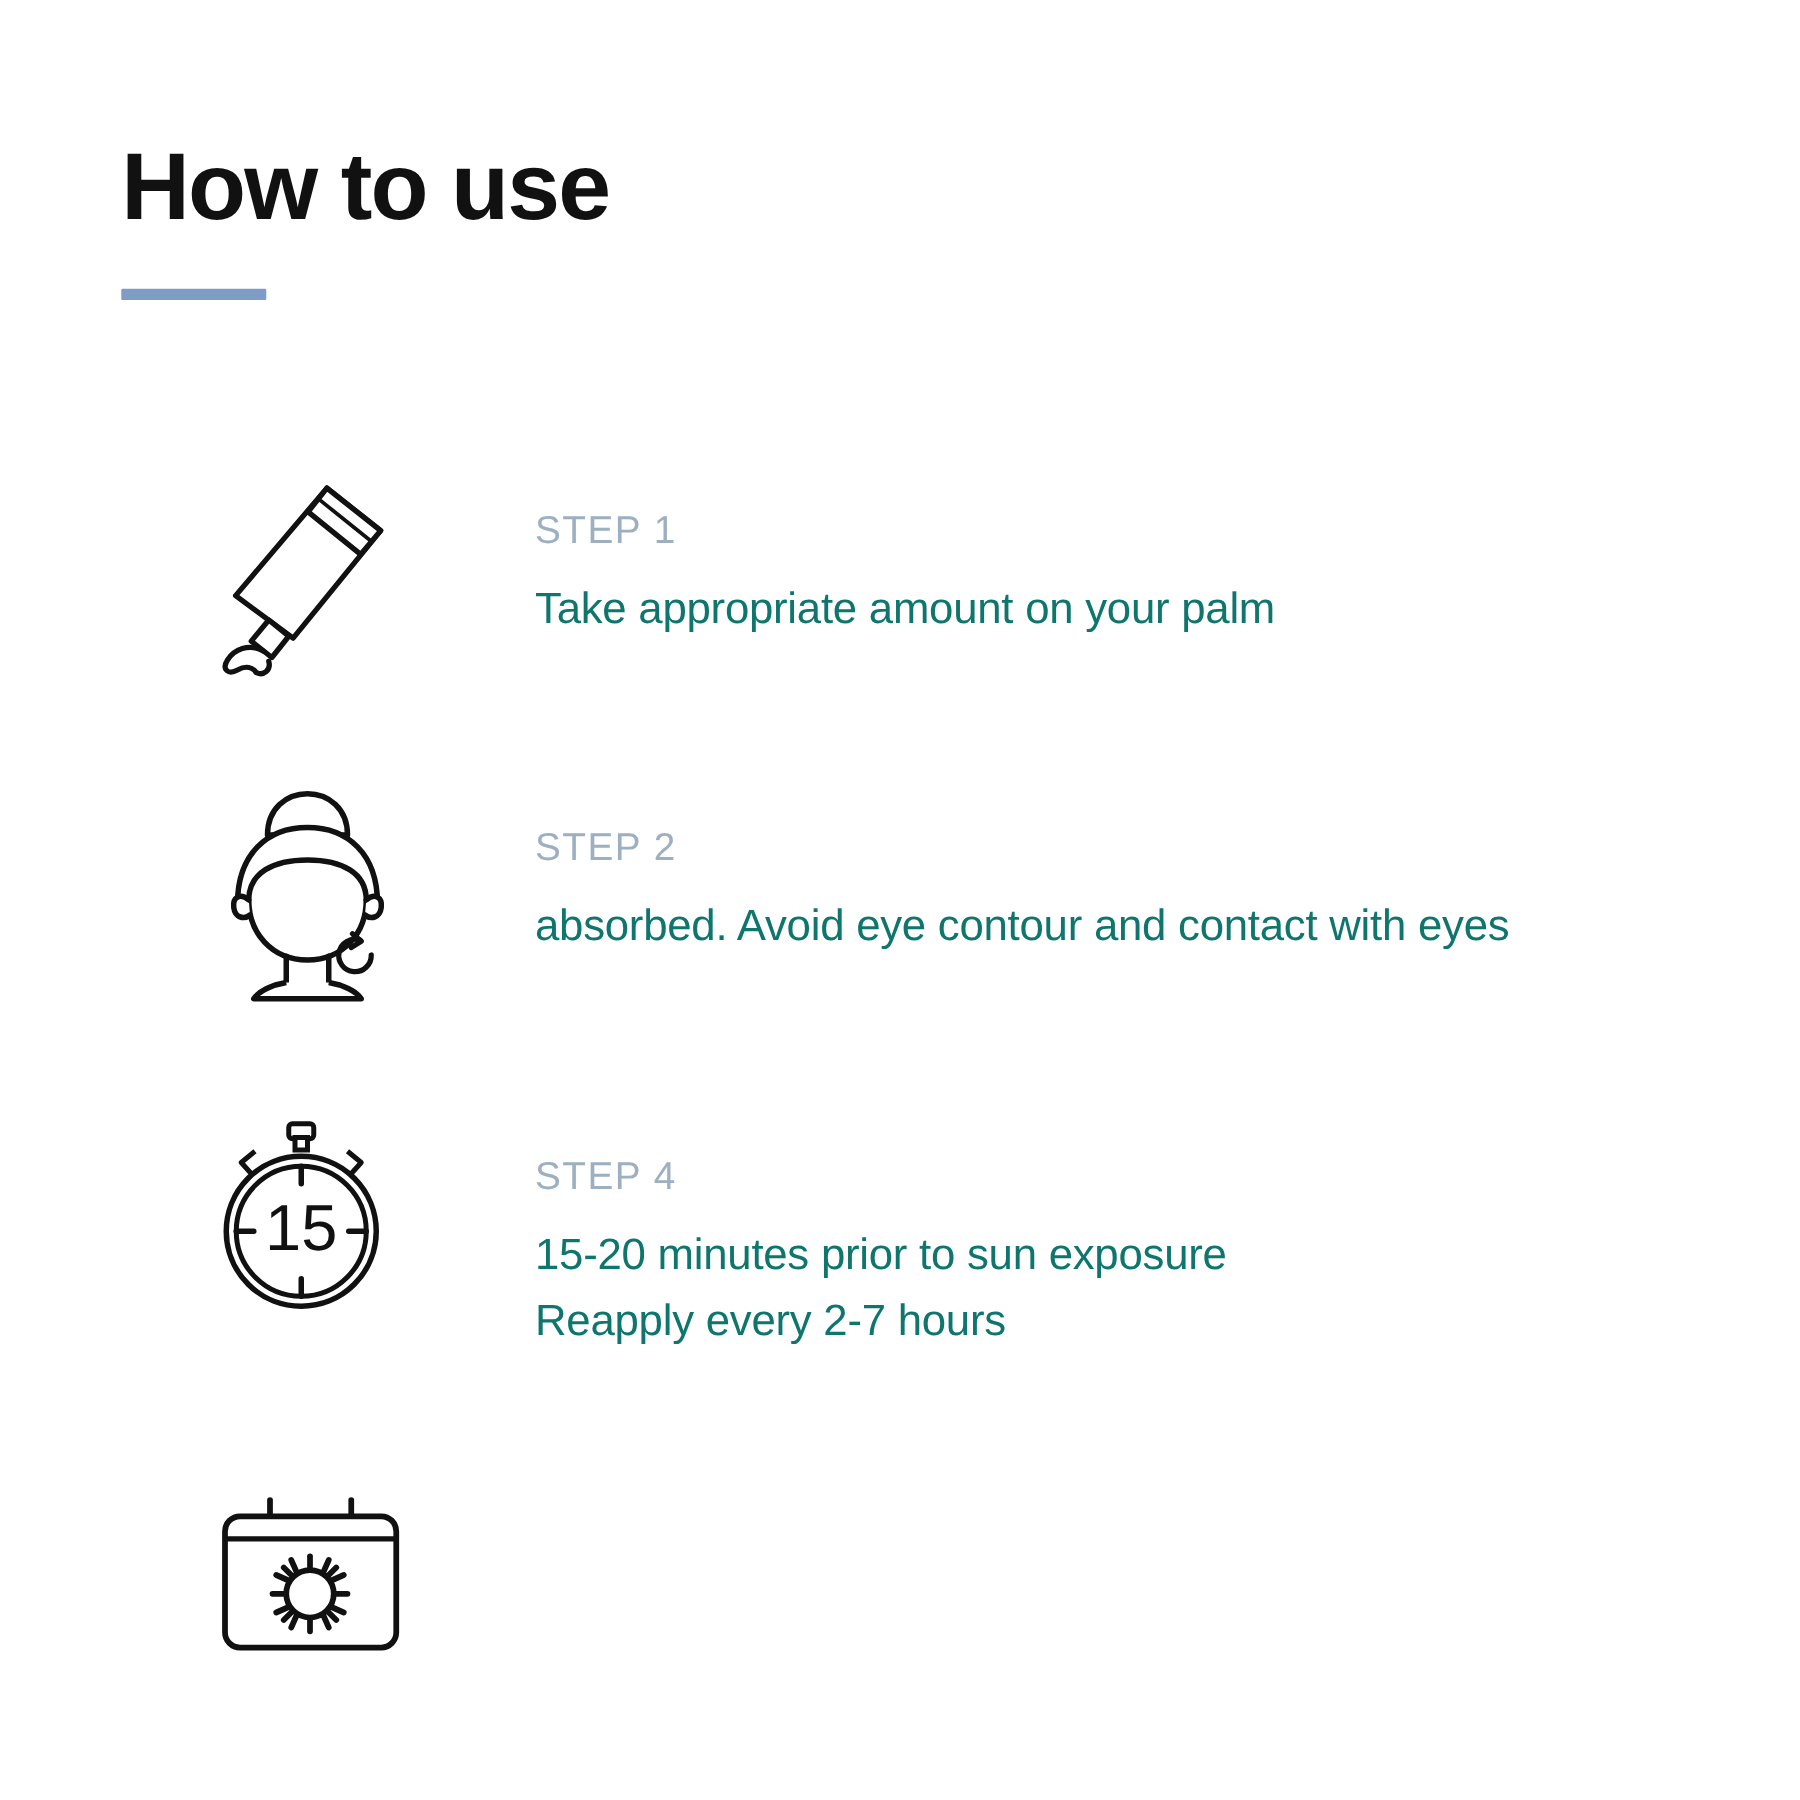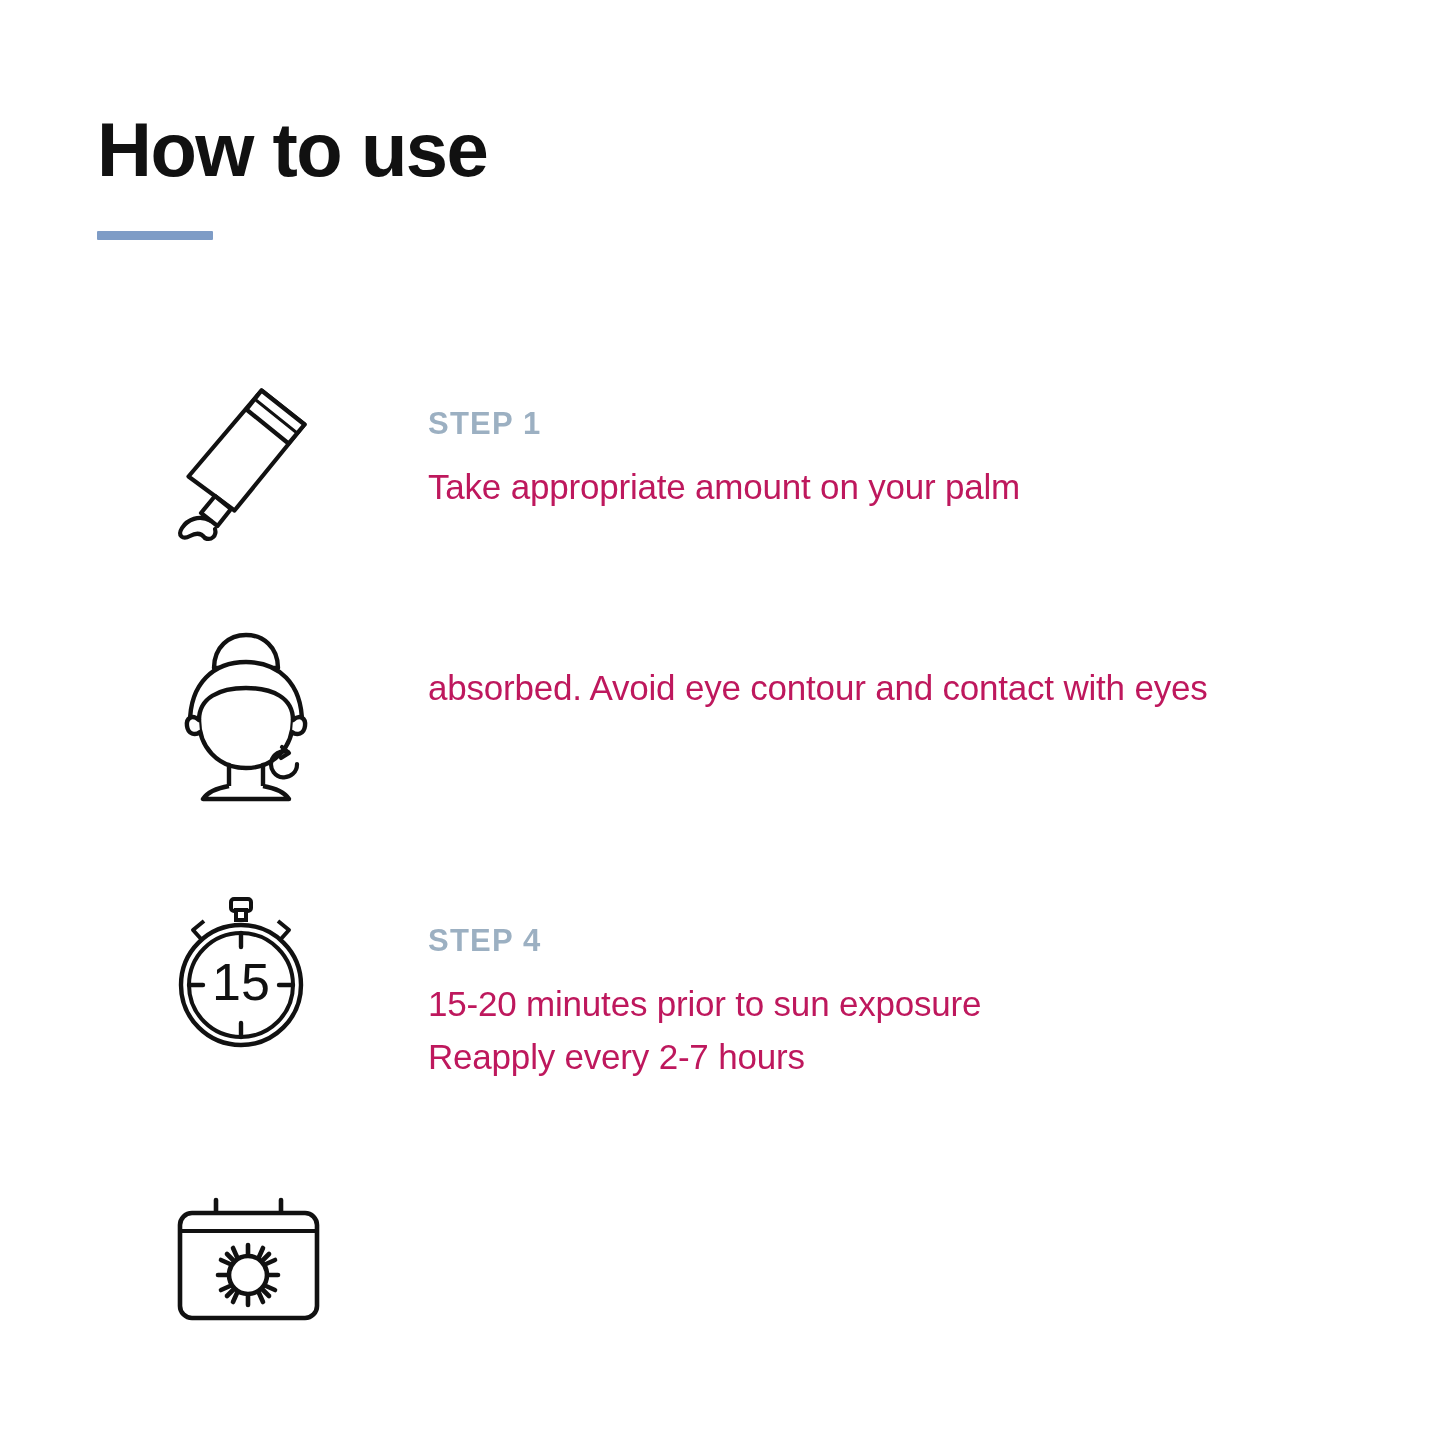--- a/index.html
+++ b/index.html
@@ -80,30 +80,30 @@
   .icon-cell.ic2 { padding-top: 2px; }
   .icon-cell.ic3 { padding-top: 6px; }
   .icon-cell.ic4 { padding-top: 22px; }
 
   .text-cell {
     flex: 1 1 auto;
     padding-top: 36px;
   }
   .step-label {
     font-size: 31px;
-    font-weight: 700;
+    font-weight: 400;
     color: #9cb0c2;
     letter-spacing: 1.2px;
     line-height: 1;
     margin: 0 0 22px 0;
   }
   .step-desc {
     font-size: 35px;
     font-weight: 400;
-    color: #be185d;
+    color: #0f766e;
     line-height: 1.5;
     margin: 0;
     letter-spacing: -0.2px;
   }
   .step-desc .line {
     display: block;
   }
 </style>
 </head>
 <body>
@@ -157,20 +157,21 @@
 
           <path d="M58 137 L58 158 M92 137 L92 158" stroke="#111111" stroke-width="4.4" stroke-linecap="round"></path>
 
           <path d="M58 158 C46 160 36 165 32 171 L118 171 C114 165 104 160 92 158" stroke="#111111" stroke-width="4.4" stroke-linejoin="round" fill="#ffffff"></path>
 
           <path d="M126 136 A13 13 0 1 1 117 124" stroke="#111111" stroke-width="4.2" stroke-linecap="round" fill="none"></path>
           <path d="M111 119 L118 125 L110 130" stroke="#111111" stroke-width="4.2" stroke-linecap="round" stroke-linejoin="round" fill="none"></path>
         </svg>
       </div>
       <div class="text-cell">
+        <p class="step-label">STEP 2</p>
         <p class="step-desc">
           <span class="line">absorbed. Avoid eye contour and contact with eyes</span>
         </p>
       </div>
     </div>
 
     <div class="step-row r3">
       <div class="icon-cell ic3">
         <svg width="140" height="160" viewBox="0 0 140 160" fill="none">
 

